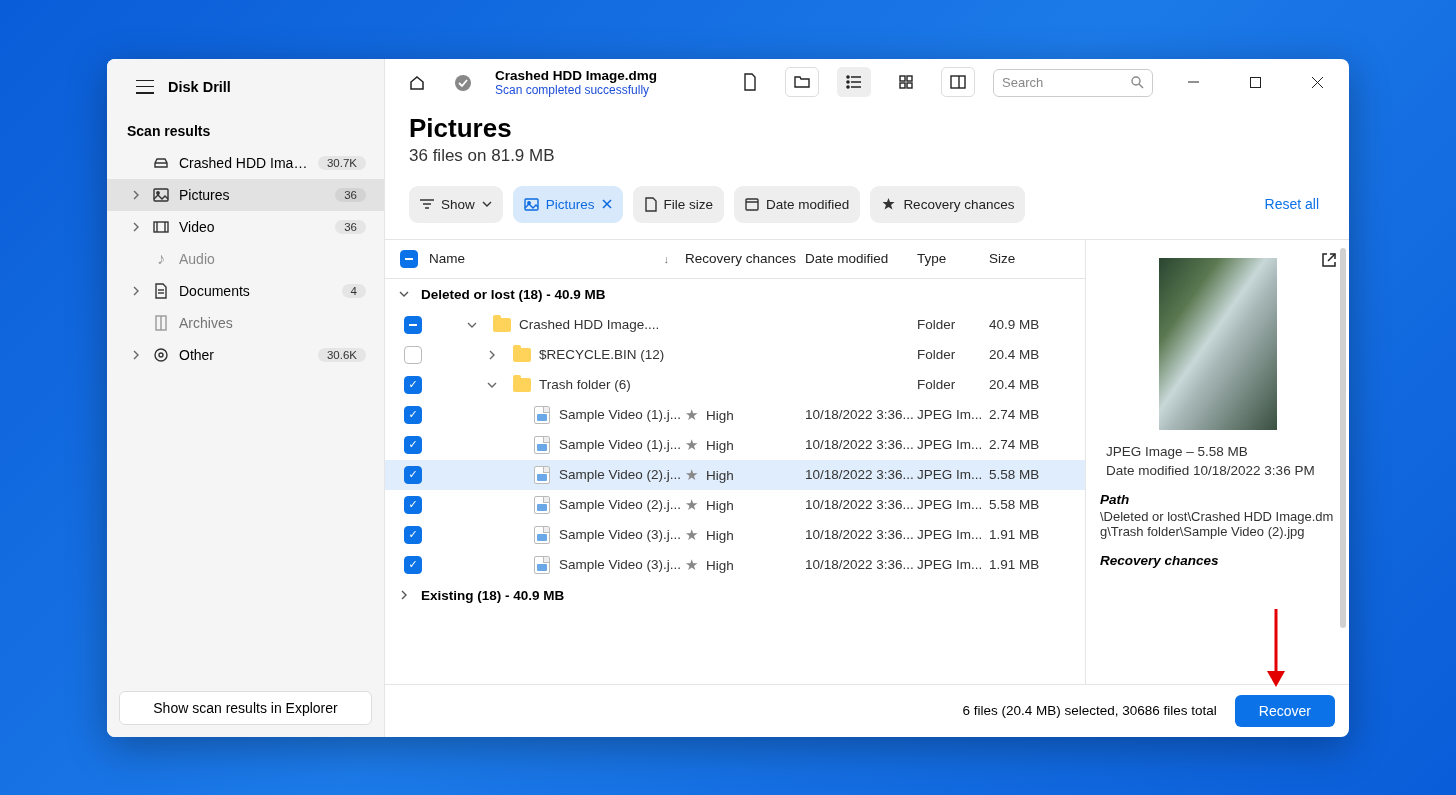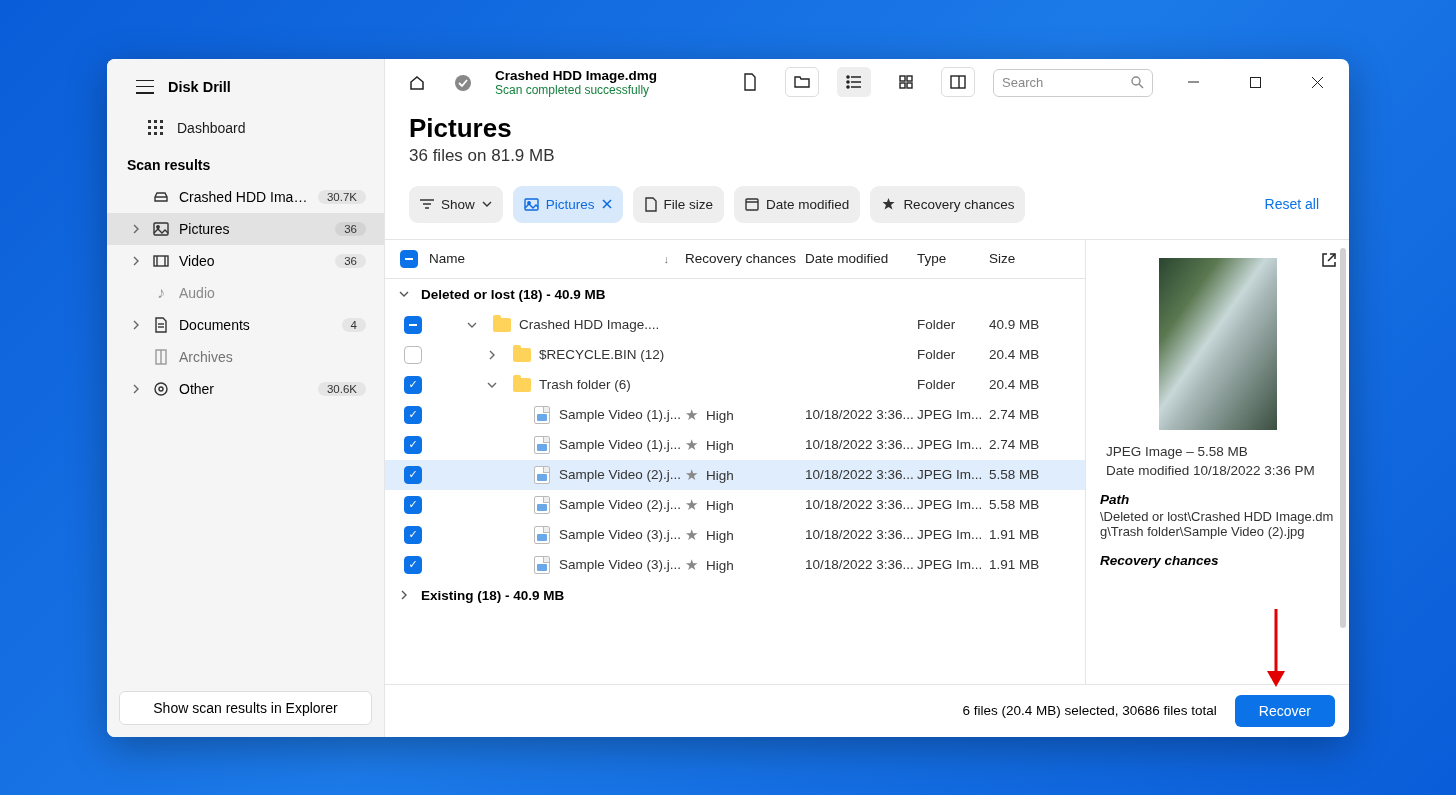--- a/index.html
+++ b/index.html
@@ -25,21 +25,21 @@
 .nav-row.active .pill { background: #d3d3d3; }
 .side-bottom { margin-top: auto; padding: 12px; }
 .explorer-btn { width: 100%; background: #fff; border: 1px solid #ddd; border-radius: 6px; padding: 8px; font-size: 14px; cursor: pointer; }
 
 
 .main { flex: 1; display: flex; flex-direction: column; }
 .titlebar { display: flex; align-items: flex-end; padding: 8px 10px 8px 18px; gap: 18px; }
 .tb-icon { width: 28px; height: 28px; display: flex; align-items: center; justify-content: center; cursor: pointer; color: #222; }
 .tb-title { flex: 1; }
 .tb-title .t1 { font-size: 13.5px; font-weight: 600; }
-.tb-title .t2 { font-size: 12px; color: #15803d; }
+.tb-title .t2 { font-size: 12px; color: #1d4ed8; }
 .tb-btn { width: 34px; height: 30px; display: flex; align-items: center; justify-content: center; cursor: pointer; border-radius: 5px; color: #222; }
 .tb-btn.active { background: #eee; }
 .tb-btn.sq { border: 1px solid #ddd; }
 .search { width: 160px; height: 28px; border: 1px solid #ccc; border-radius: 6px; display: flex; align-items: center; padding: 0 8px; gap: 6px; font-size: 13px; color: #888; }
 .win-btn { width: 44px; height: 28px; display: flex; align-items: center; justify-content: center; cursor: pointer; }
 
 .heading { padding: 8px 24px 4px; }
 .heading h1 { font-size: 26px; font-weight: 600; }
 .heading .sub { font-size: 17px; color: #333; margin-top: 2px; }
 
@@ -104,36 +104,20 @@
 
   <div class="sidebar">
     <div class="side-top">
       <div class="hamburger">
           <span></span>
           <span></span>
           <span></span>
         </div>
       <div class="app-name">Disk Drill</div>
     </div>
-    <div class="side-row">
-      <span class="nav-icon">
-          <svg width="15" height="15" viewBox="0 0 15 15">
-            <rect x="0" y="0" width="3" height="3" fill="#333"></rect>
-            <rect x="6" y="0" width="3" height="3" fill="#333"></rect>
-            <rect x="12" y="0" width="3" height="3" fill="#333"></rect>
-            <rect x="0" y="6" width="3" height="3" fill="#333"></rect>
-            <rect x="6" y="6" width="3" height="3" fill="#333"></rect>
-            <rect x="12" y="6" width="3" height="3" fill="#333"></rect>
-            <rect x="0" y="12" width="3" height="3" fill="#333"></rect>
-            <rect x="6" y="12" width="3" height="3" fill="#333"></rect>
-            <rect x="12" y="12" width="3" height="3" fill="#333"></rect>
-          </svg>
-        </span>
-      <span>Dashboard</span>
-    </div>
     <div class="side-header">Scan results</div>
     <div class="nav-row lvl1">
       <span class="chev"></span>
       <span class="nav-icon">
           <svg width="16" height="12" viewBox="0 0 16 12" fill="none" stroke="#333" stroke-width="1.4">
             <path d="M2 6 L4 2 L12 2 L14 6 L14 10 L2 10 Z"></path>
             <line x1="2" y1="6" x2="14" y2="6"></line>
           </svg>
         </span>
       <span class="nav-label">Crashed HDD Image.d...</span>

